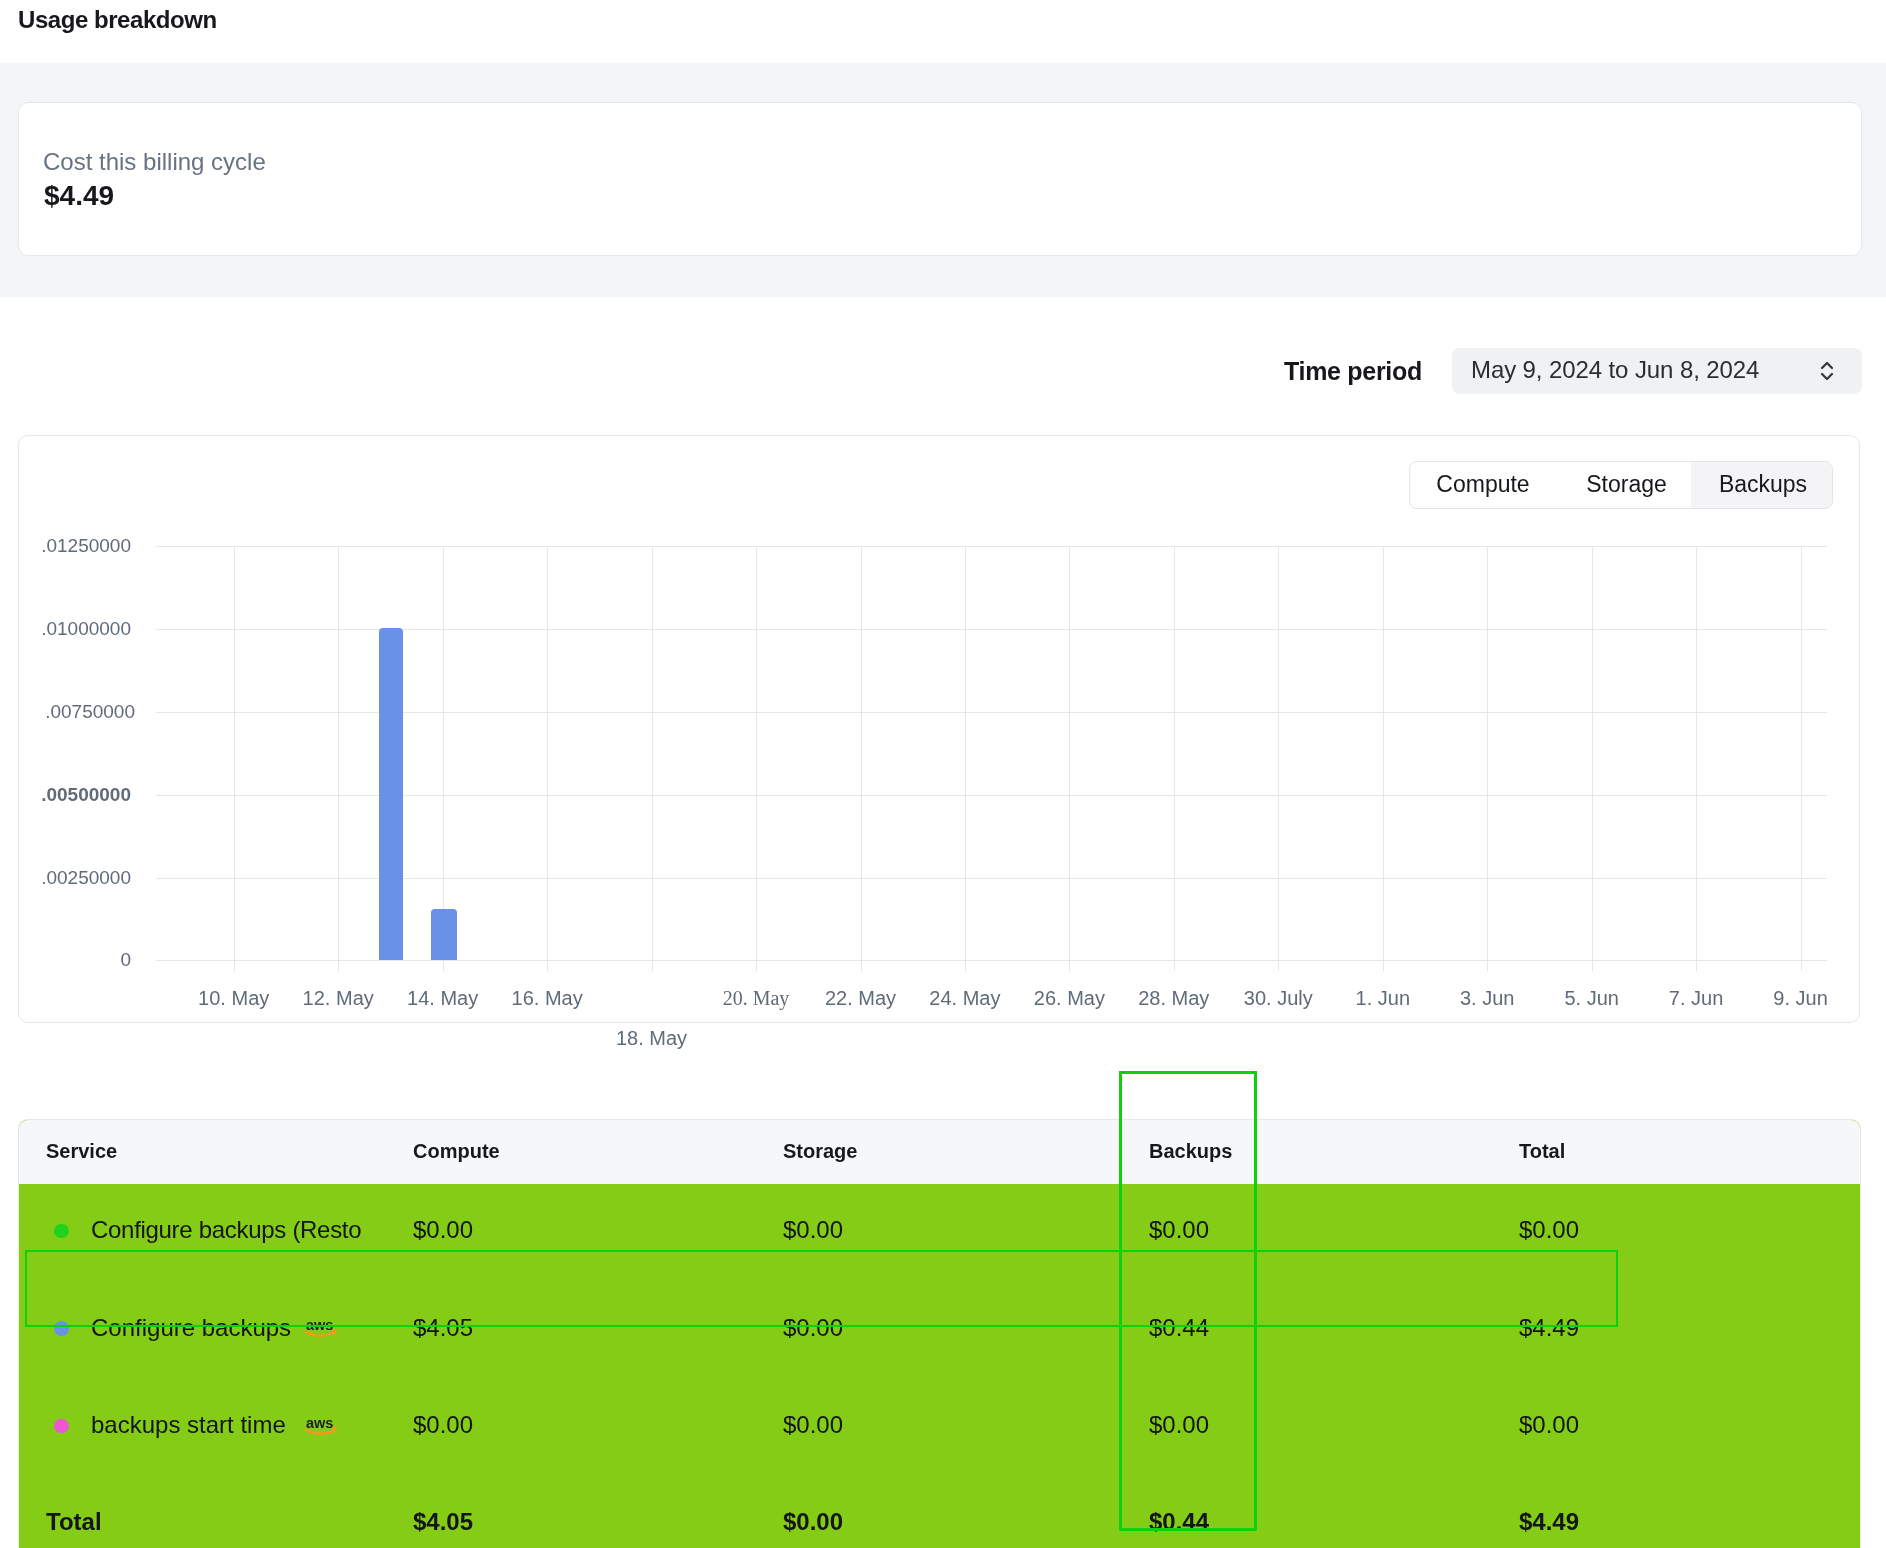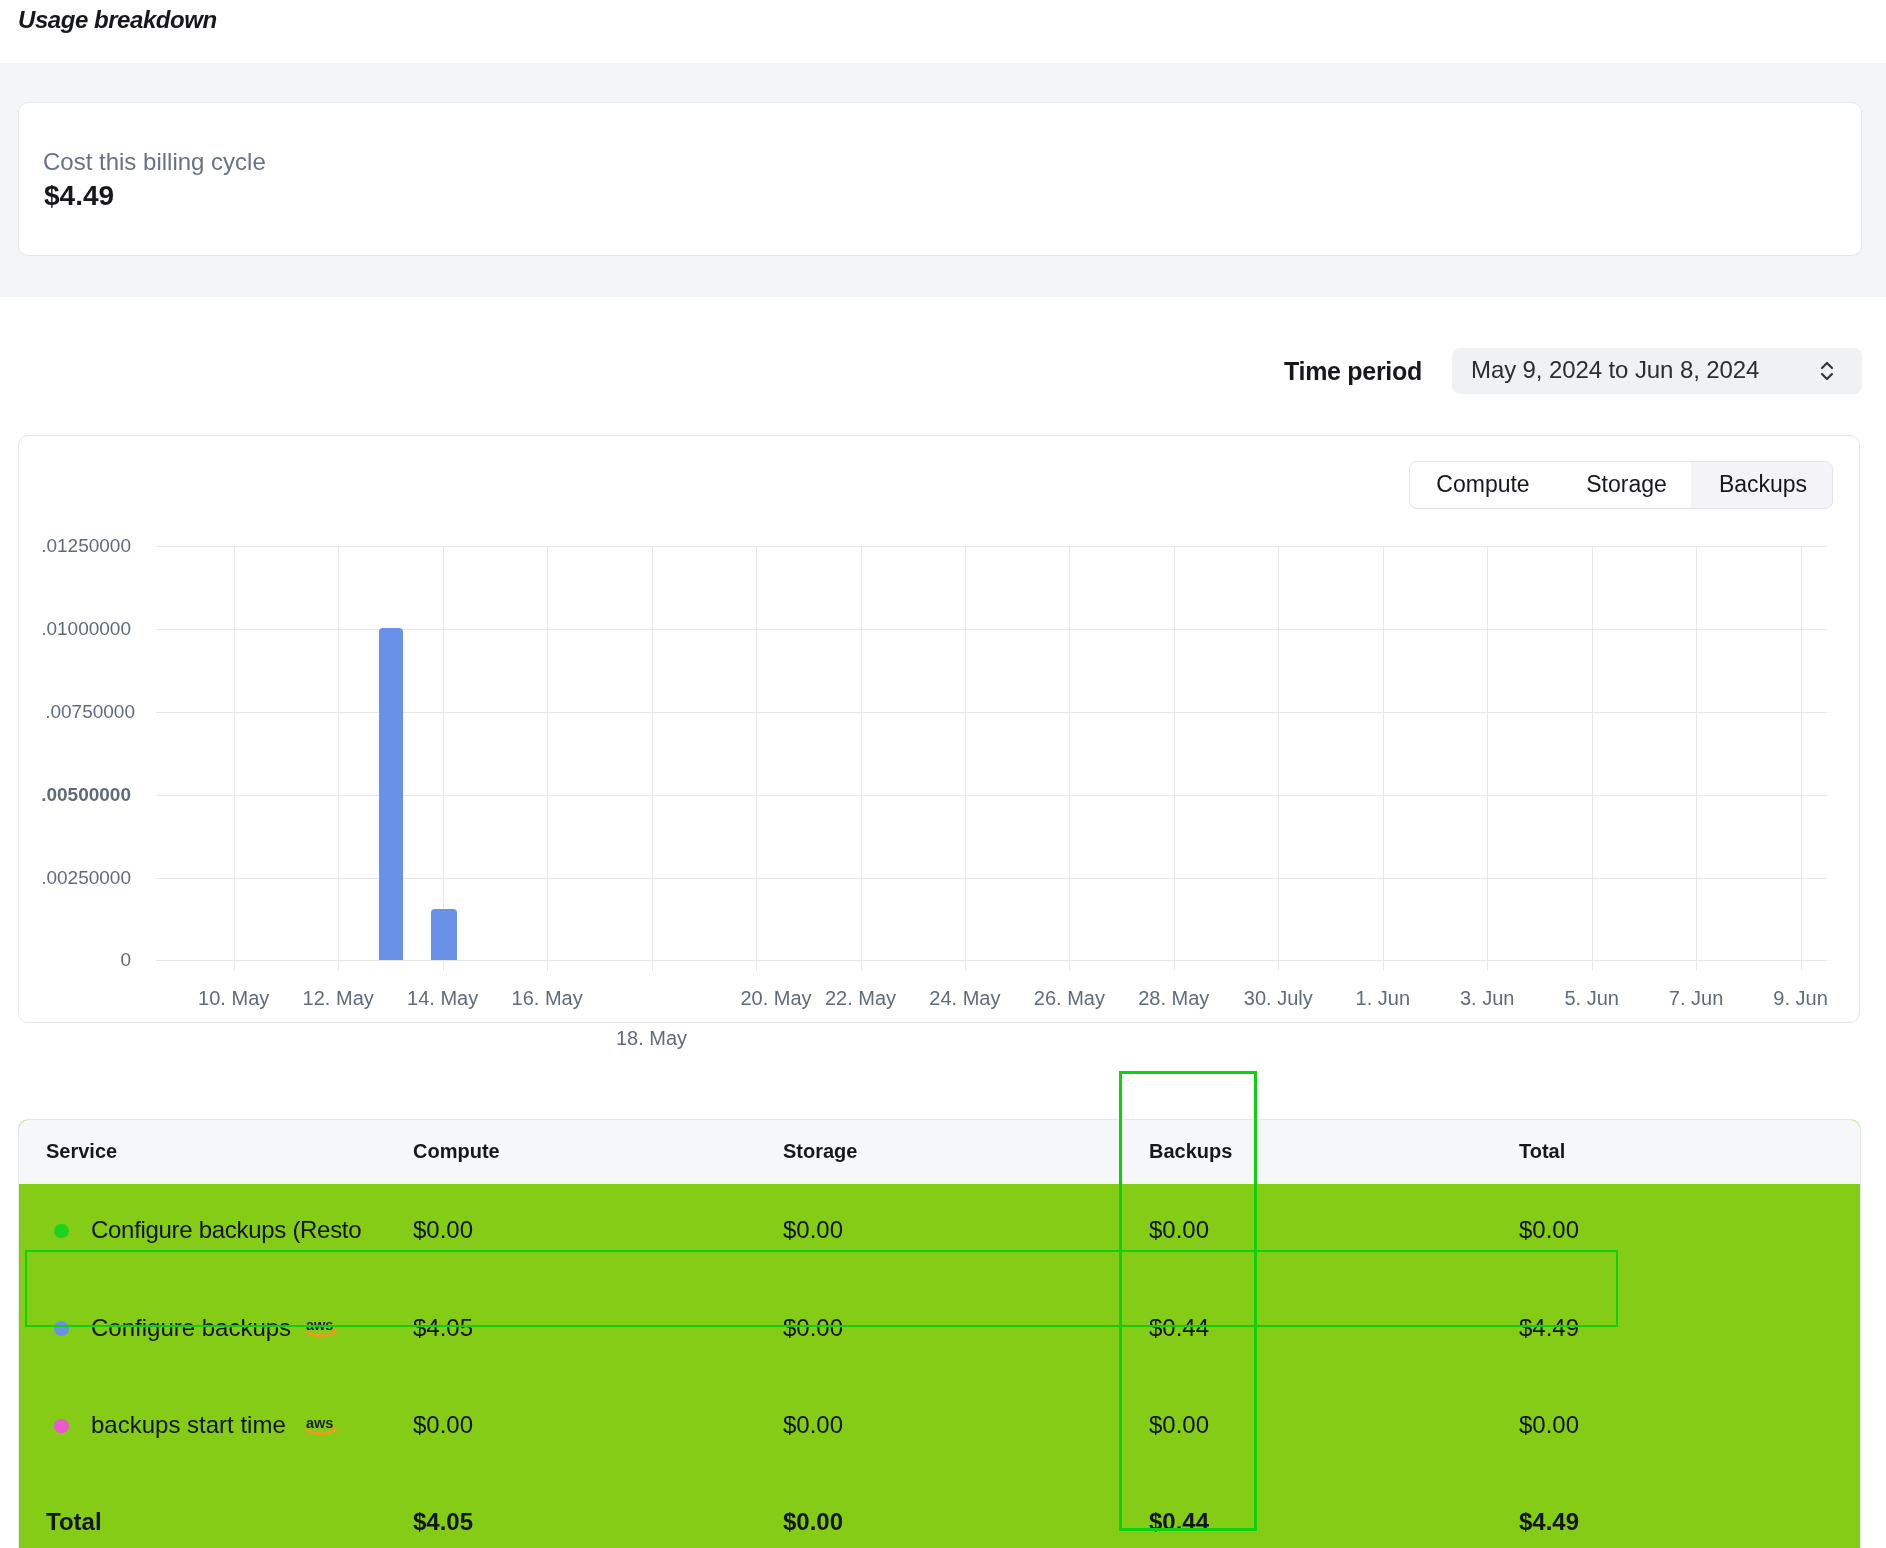--- a/index.html
+++ b/index.html
@@ -3,21 +3,21 @@
 <meta charset="utf-8">
 <style>
   * { margin:0; padding:0; box-sizing:border-box; }
   html,body { width:1886px; height:1548px; background:#fff;
     font-family:"Liberation Sans", sans-serif; position:relative; }
   .abs { position:absolute; }
 </style>
 </head>
 <body>
 
-<div class="abs" style="left:18px; top:6px; font-size:24px; font-weight:700; color:#17181c; letter-spacing:-0.45px;font-style:italic;">Usage breakdown</div>
+<div class="abs" style="left:18px; top:6px; font-size:24px; font-weight:700; color:#17181c; letter-spacing:-0.45px;">Usage breakdown</div>
 
 <div class="abs" style="left:0; top:63px; width:1886px; height:234px; background:#f4f5f7;"></div>
 
 <div class="abs" style="left:18px; top:102px; width:1844px; height:154px; background:#fff; border:1px solid #e5e7ea; border-radius:10px;">
   <div class="abs" style="left:24px; top:45px; font-size:24px; color:#687382;">Cost this billing cycle</div>
   <div class="abs" style="left:25px; top:77px; font-size:28px; font-weight:700; color:#17181c;">$4.49</div>
 </div>
 
 <div class="abs" style="left:1284px; top:357px; font-size:25px; font-weight:700; color:#17181c; letter-spacing:-0.3px;">Time period</div>
 <div class="abs" style="left:1452px; top:348px; width:410px; height:46px; background:#f0f1f3; border-radius:8px;">
@@ -63,21 +63,21 @@
 <div class="abs" style="left:1382.8px; top:546.4px; width:1px; height:424.5px; background:#e7e7e9;"></div>
 <div class="abs" style="left:1487.2px; top:546.4px; width:1px; height:424.5px; background:#e7e7e9;"></div>
 <div class="abs" style="left:1591.7px; top:546.4px; width:1px; height:424.5px; background:#e7e7e9;"></div>
 <div class="abs" style="left:1696.1px; top:546.4px; width:1px; height:424.5px; background:#e7e7e9;"></div>
 <div class="abs" style="left:1800.6px; top:546.4px; width:1px; height:424.5px; background:#e7e7e9;"></div>
 <div class="abs xlab" style="left:173.7px; top:984px; width:120px;">10. May</div>
 <div class="abs xlab" style="left:278.2px; top:984px; width:120px;">12. May</div>
 <div class="abs xlab" style="left:382.6px; top:984px; width:120px;">14. May</div>
 <div class="abs xlab" style="left:487.1px; top:984px; width:120px;">16. May</div>
 <div class="abs xlab" style="left:591.5px; top:996px; width:120px;margin-top:28px;">18. May</div>
-<div class="abs xlab" style="left:716px; top:984px; width:120px;">20. May</div>
+<div class="abs xlab" style="left:696.0px; top:984px; width:120px;font-family:Liberation Serif, serif;">20. May</div>
 <div class="abs xlab" style="left:800.5px; top:984px; width:120px;">22. May</div>
 <div class="abs xlab" style="left:904.9px; top:984px; width:120px;">24. May</div>
 <div class="abs xlab" style="left:1009.4px; top:984px; width:120px;">26. May</div>
 <div class="abs xlab" style="left:1113.8px; top:984px; width:120px;">28. May</div>
 <div class="abs xlab" style="left:1218.3px; top:984px; width:120px;">30. July</div>
 <div class="abs xlab" style="left:1322.8px; top:984px; width:120px;">1. Jun</div>
 <div class="abs xlab" style="left:1427.2px; top:984px; width:120px;">3. Jun</div>
 <div class="abs xlab" style="left:1531.7px; top:984px; width:120px;">5. Jun</div>
 <div class="abs xlab" style="left:1636.1px; top:984px; width:120px;">7. Jun</div>
 <div class="abs xlab" style="left:1740.6px; top:984px; width:120px;">9. Jun</div>

